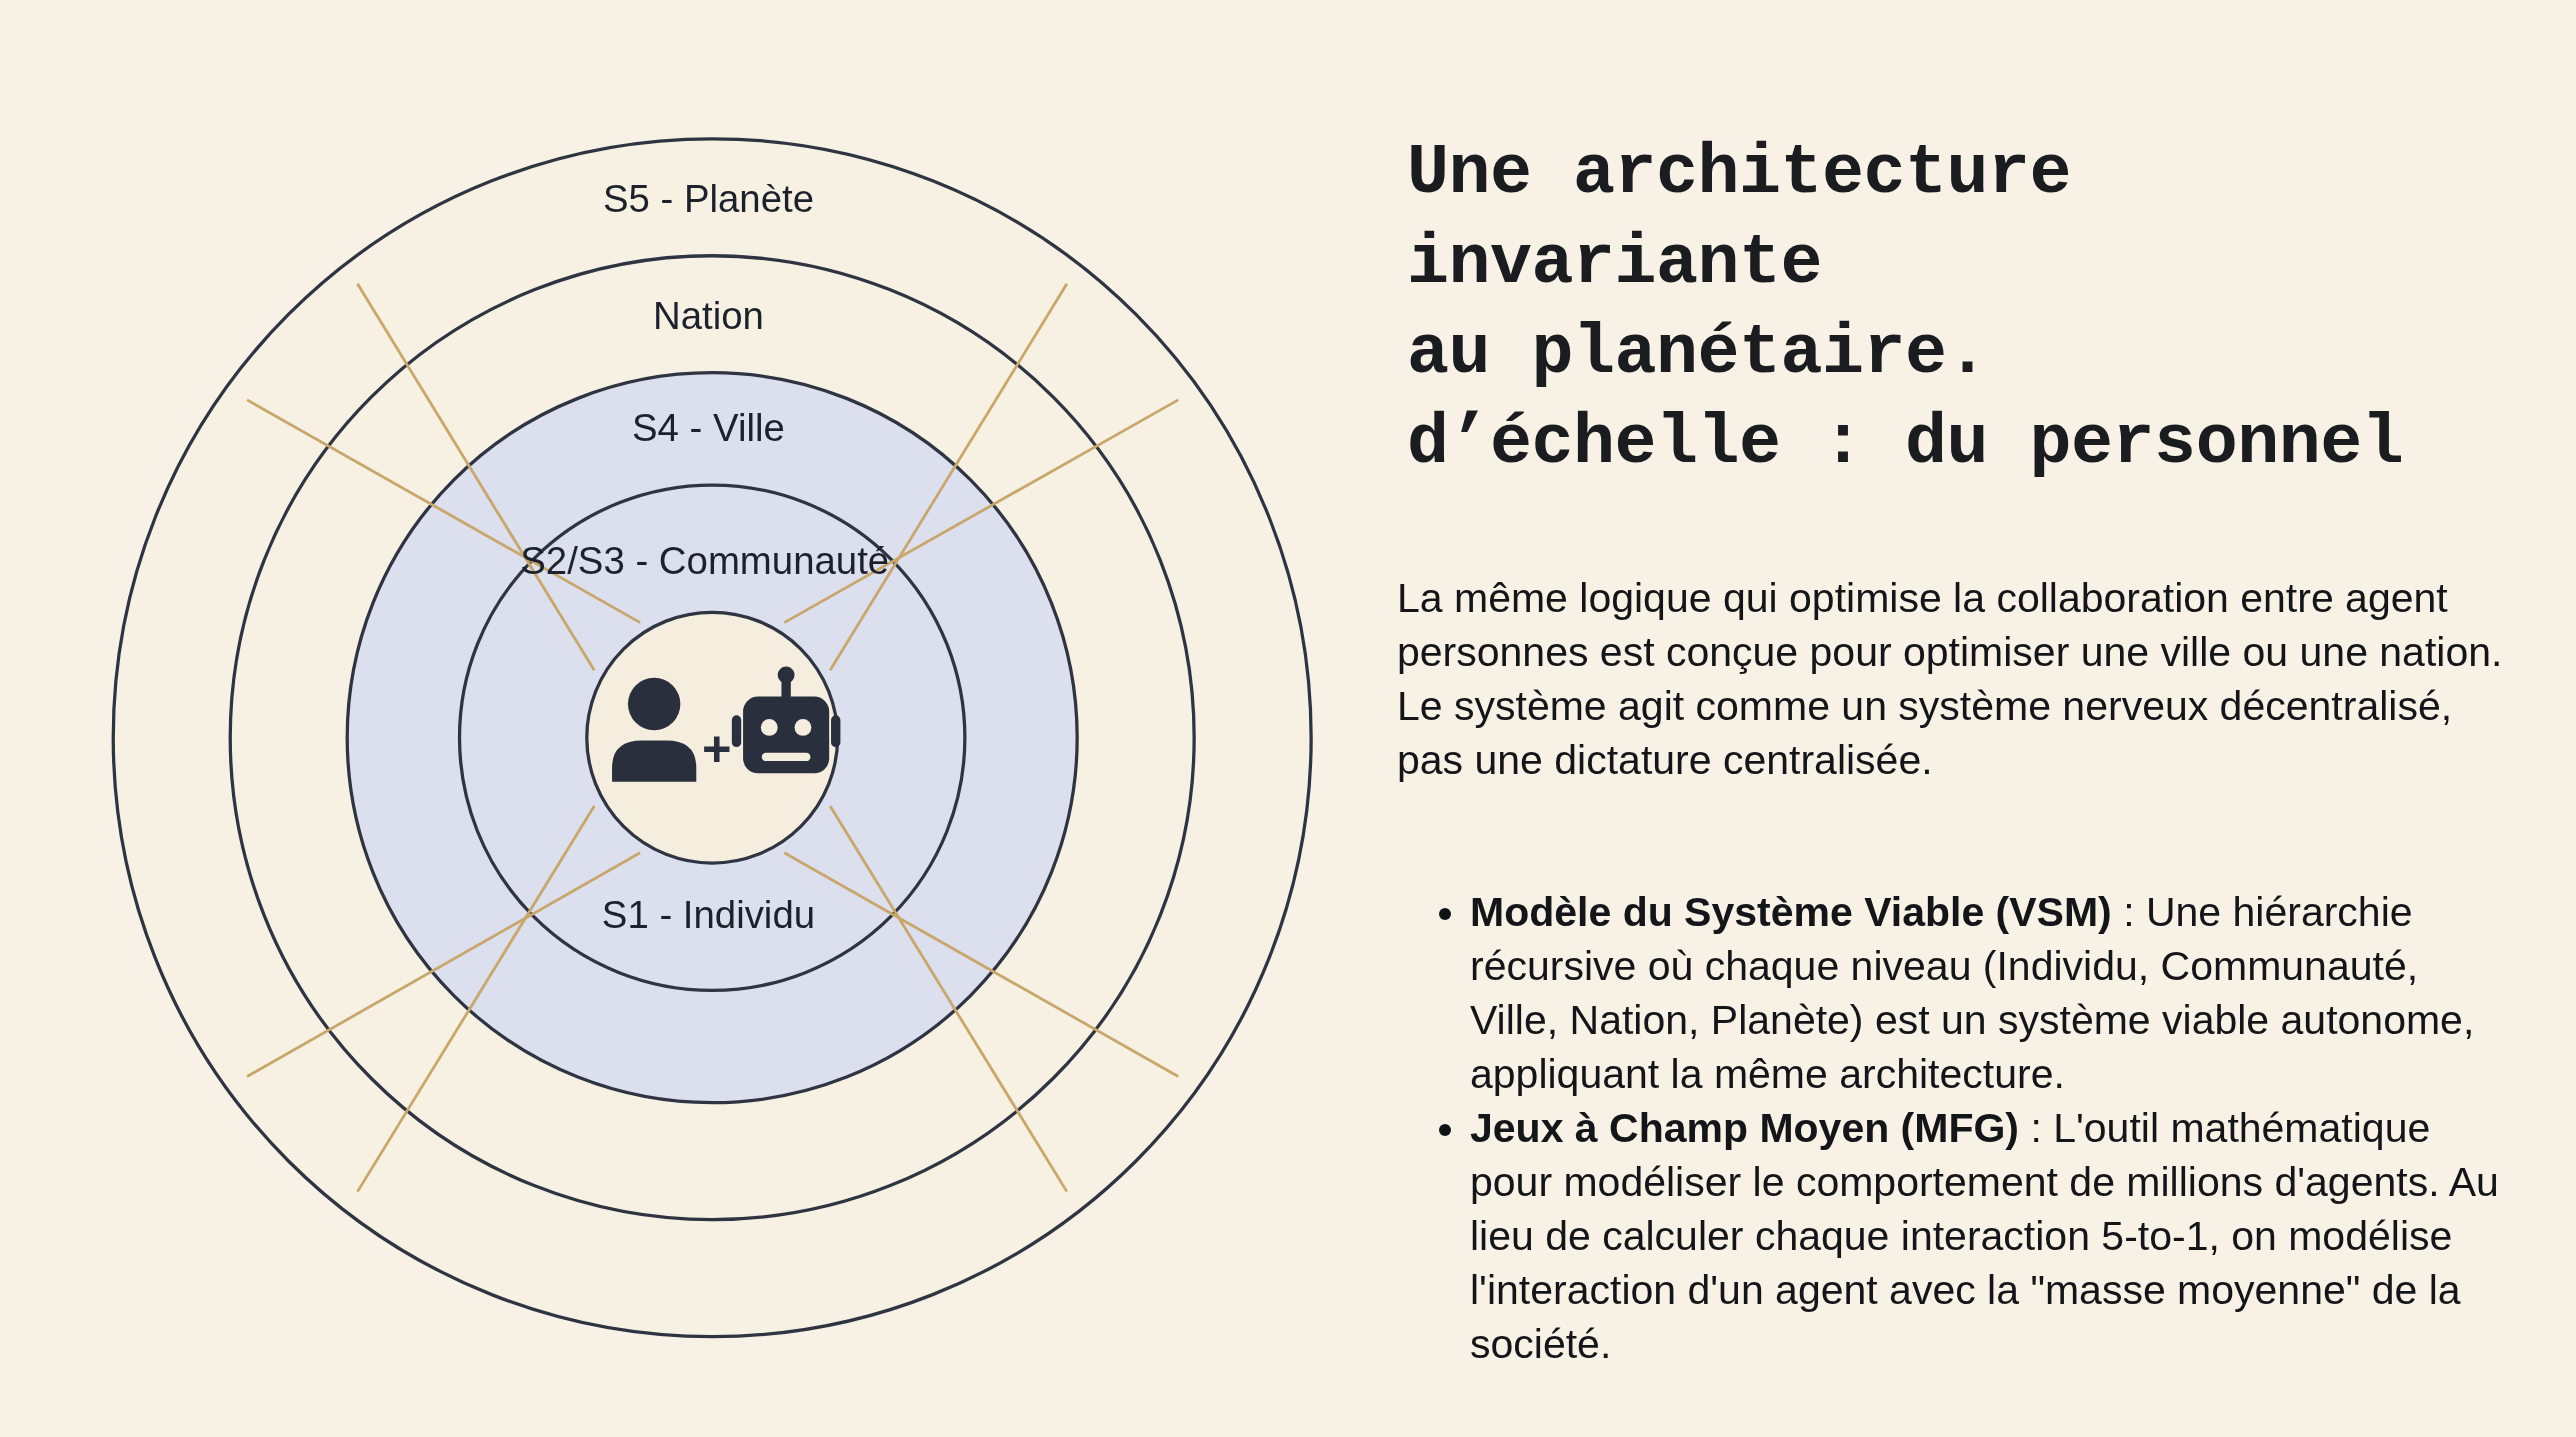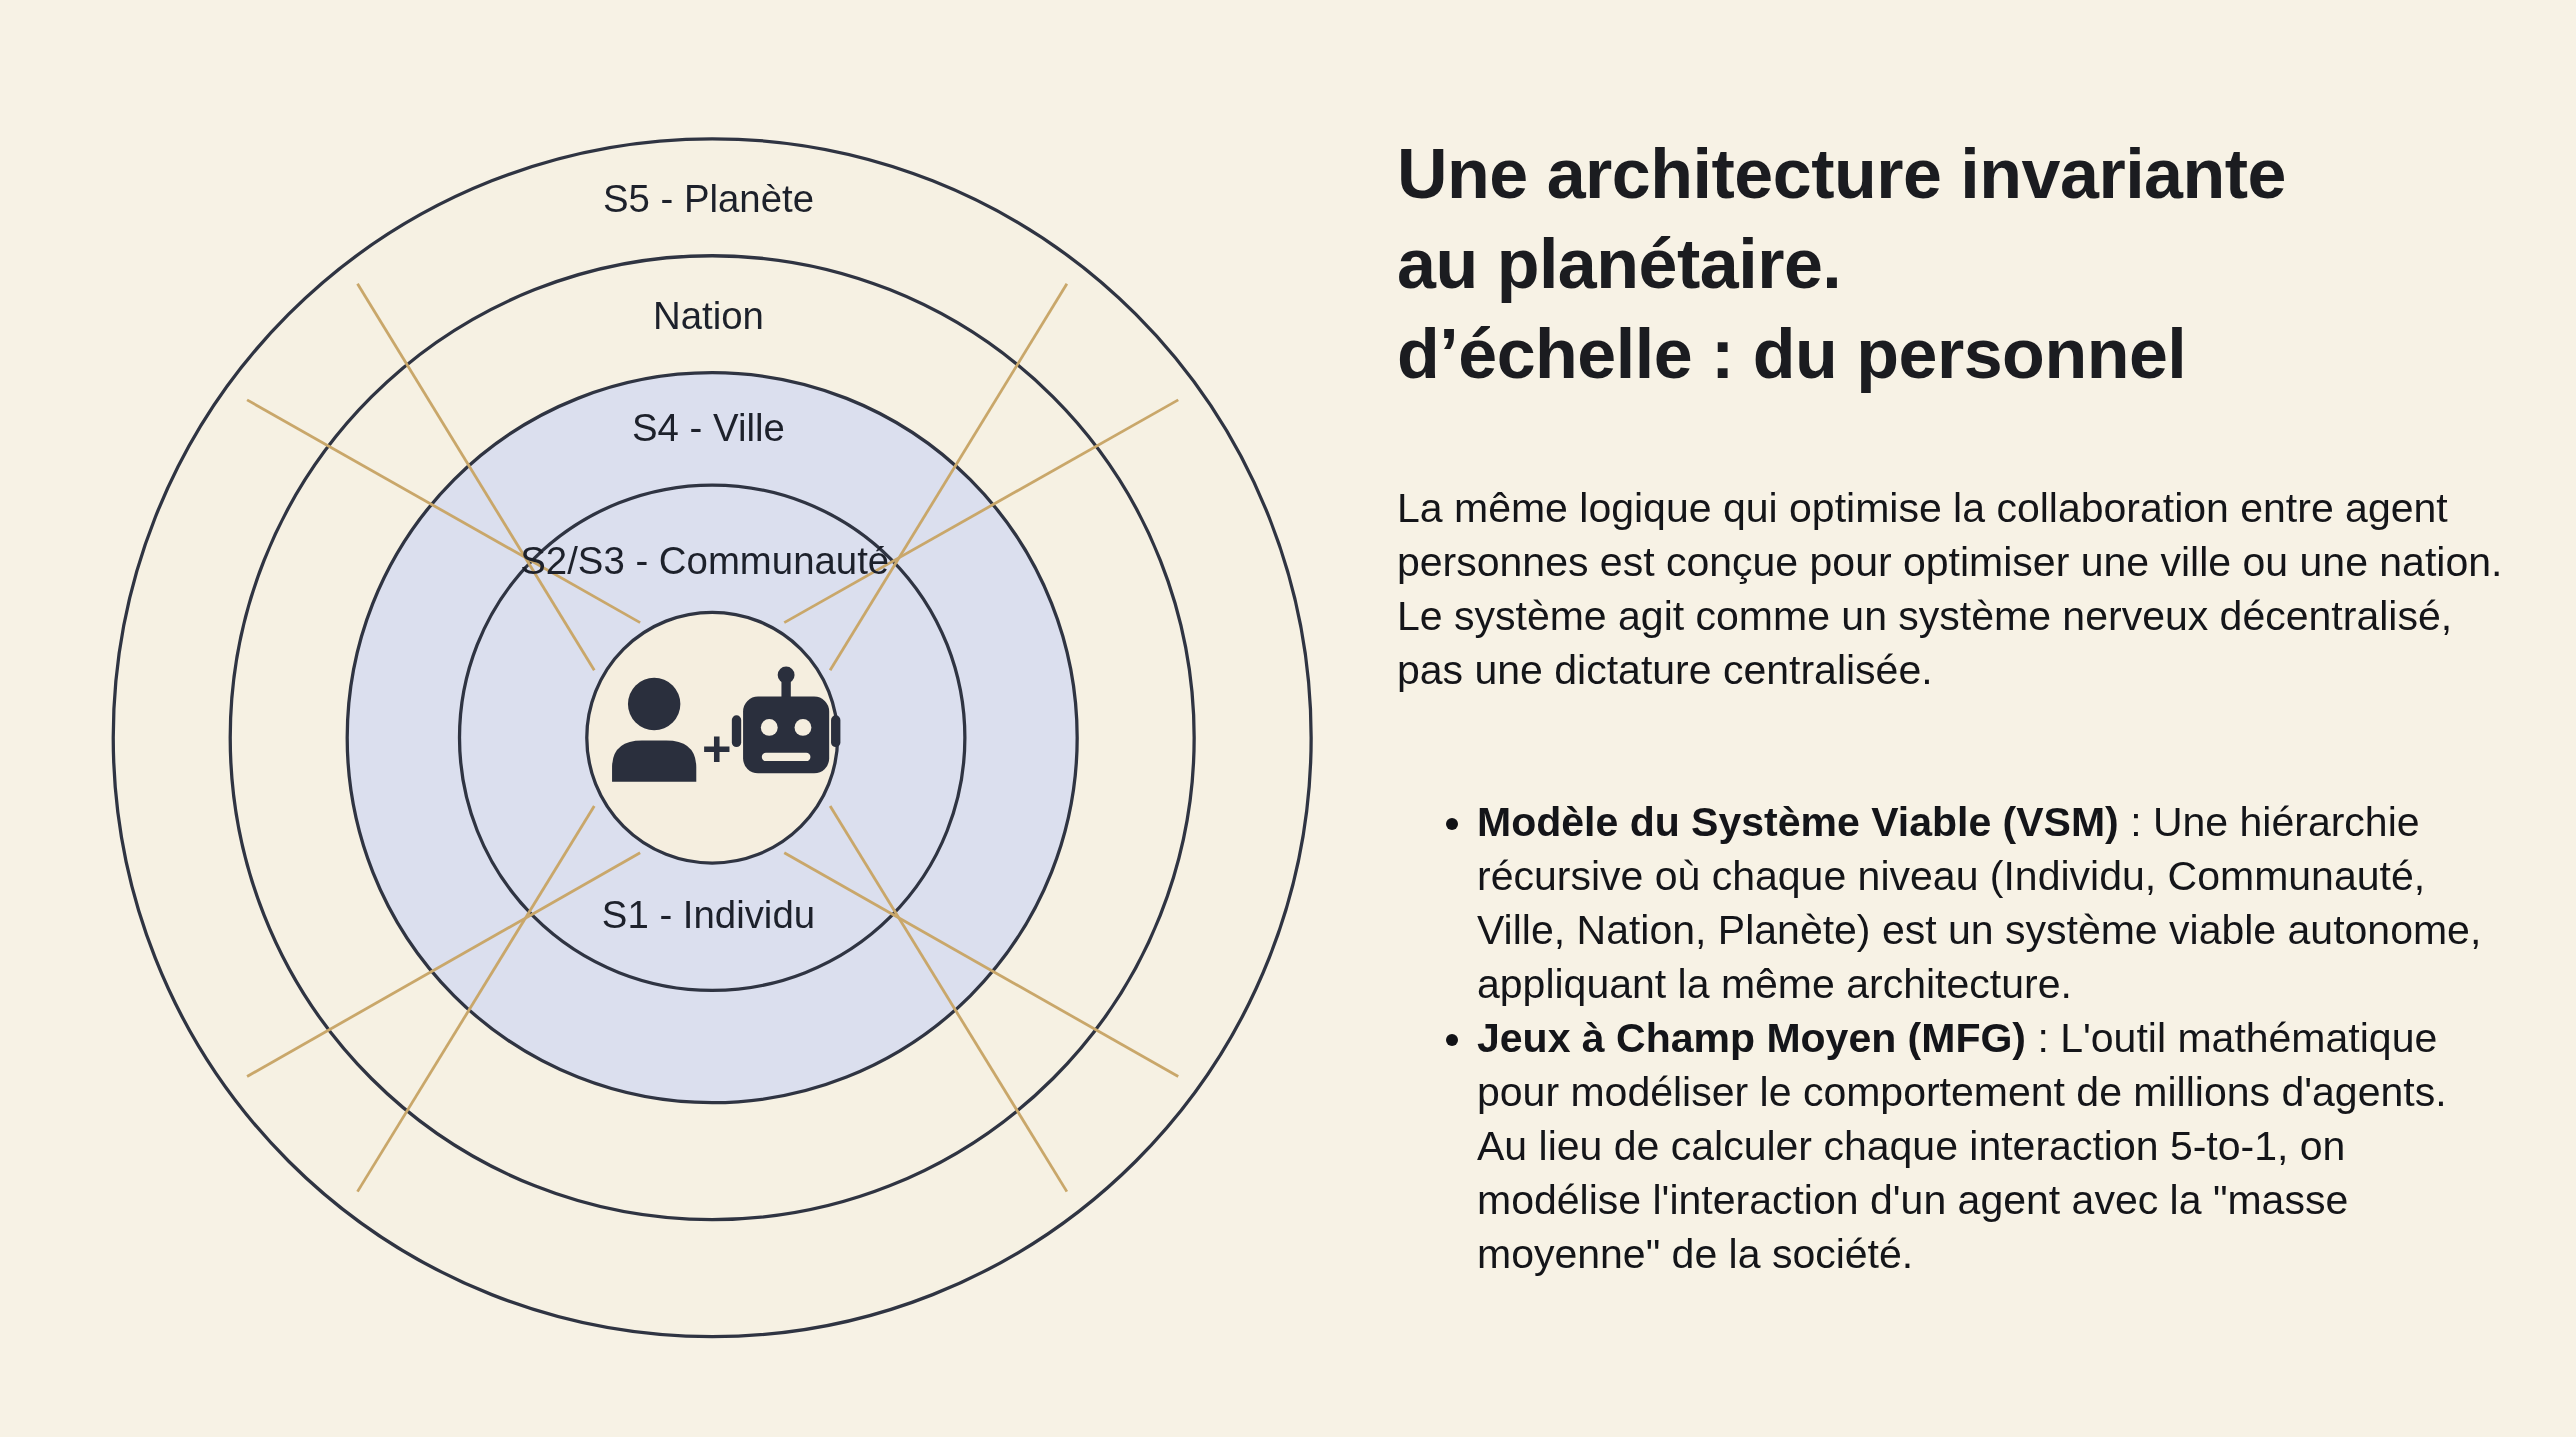--- a/index.html
+++ b/index.html
@@ -27,38 +27,38 @@
   .plus-glyph{
     font-family:"Liberation Sans", sans-serif;
     font-size:54px;font-weight:700;fill:#2a2f3d;text-anchor:middle;
   }
   
   .content{
     position:absolute;left:1397px;top:129px;width:1114px;
     color:#141519;
   }
   .title{
-    margin:0 0 82px 0;
-    font-family:Liberation Sans, sans-serif;
+    margin:0 0 82px 10px;
+    font-family:Liberation Mono, monospace;
     font-weight:700;
     font-size:70px;line-height:90px;
     letter-spacing:-0.5px;
     color:#1b1c20;
   }
   .title .tl{display:block;}
   .para{
     margin:0 0 98px 0;
     font-size:41px;line-height:54px;
   }
   .pillars-heading{
     margin:0;
     font-size:41px;line-height:54px;
   }
   ul.pillar-list{
-    margin:16px;padding:0 0 0 64px;
+    margin:9px;padding:0 0 0 64px;
     list-style:disc;
   }
   ul.pillar-list li{
     font-size:41px;line-height:54px;
     margin:0;padding:0;
   }
   ul.pillar-list li::marker{color:#111216;}
   .lead{font-weight:700;}
 </style>
 </head>

